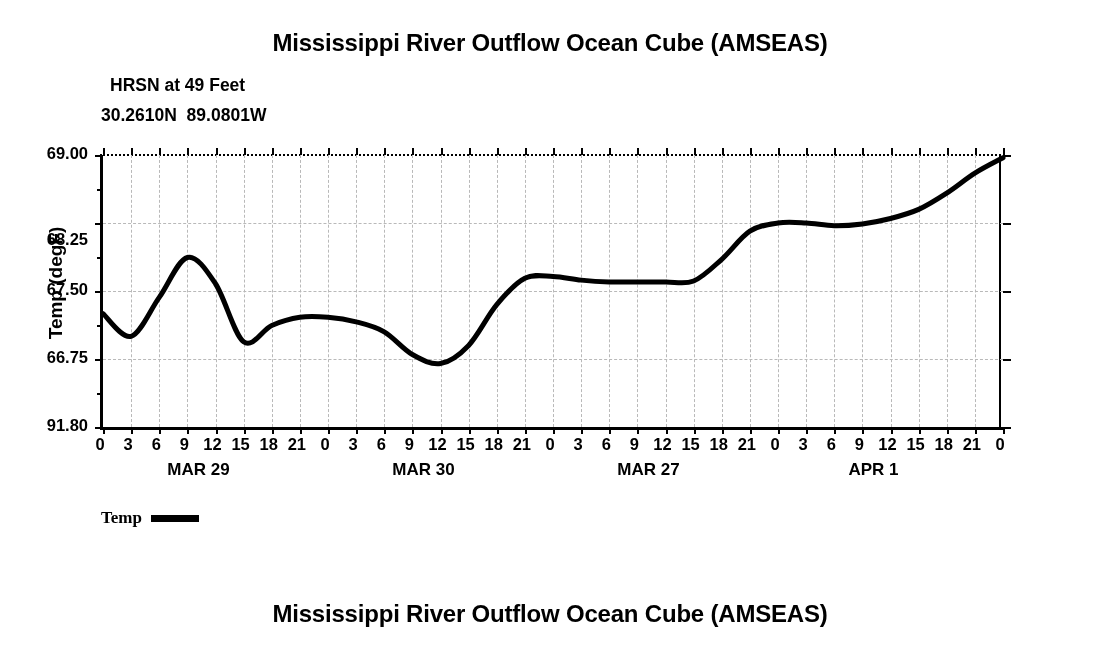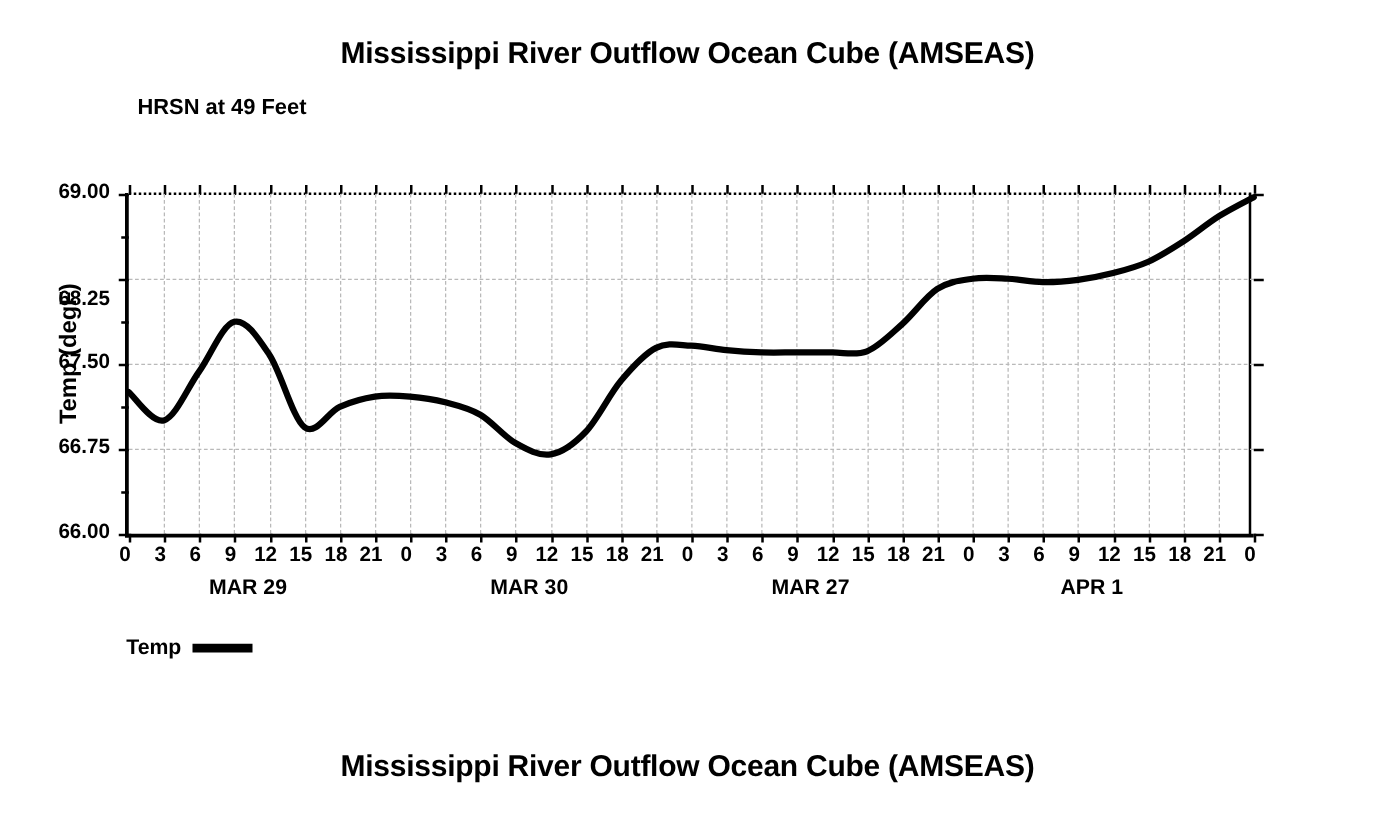--- a/index.html
+++ b/index.html
@@ -185,37 +185,39 @@
     position: absolute;
     left: 101px;
     top: 508px;
     display: flex;
     align-items: center;
     gap: 9px;
   }
   #legend-label {
     font-size: 17px;
     font-weight: bold;
+    font-family: Liberation Serif, serif;
   }
   #legend-swatch {
     width: 48px;
     height: 7px;
     background: #000;
   }
 
   svg.series { position: absolute; left: 0; top: 0; overflow: visible; }
 </style>
 </head>
 <body>
 
 <div id="page">
 
   <div class="main-title" id="title-top">Mississippi River Outflow Ocean Cube (AMSEAS)</div>
 
   <div class="hdr" id="hdr-station">HRSN at 49 Feet</div>
+  <div class="hdr" id="hdr-coords">30.2610N  89.0801W</div>
 
   <div id="plot-top-rule"></div>
   <div id="plot-right-rule"></div>
 
   <div id="plot">
     <div id="grid-layer">
         <div class="vgrid" style="left: 28.125px;"></div>
         <div class="vgrid" style="left: 56.25px;"></div>
         <div class="vgrid" style="left: 84.375px;"></div>
         <div class="vgrid" style="left: 112.5px;"></div>
@@ -369,21 +371,21 @@
       <div class="xlab" style="left: 859.375px;">9</div>
       <div class="xlab" style="left: 887.5px;">12</div>
       <div class="xlab" style="left: 915.625px;">15</div>
       <div class="xlab" style="left: 943.75px;">18</div>
       <div class="xlab" style="left: 971.875px;">21</div>
       <div class="xlab" style="left: 1000px;">0</div>
       <div class="daylab" style="left: 198.438px;">MAR 29</div>
       <div class="daylab" style="left: 423.438px;">MAR 30</div>
       <div class="daylab" style="left: 648.438px;">MAR 27</div>
       <div class="daylab" style="left: 873.438px;">APR 1</div>
-      <div class="ylab" style="top: 416px;">66.00</div>
+      <div class="ylab" style="top: 416px;">91.80</div>
       <div class="ylab" style="top: 348px;">66.75</div>
       <div class="ylab" style="top: 280px;">67.50</div>
       <div class="ylab" style="top: 230px;">68.25</div>
       <div class="ylab" style="top: 144px;">69.00</div>
     </div>
 
 
   <div id="legend">
     <span id="legend-label">Temp</span>
     <span id="legend-swatch" style="background: rgb(0, 0, 0);"></span>

